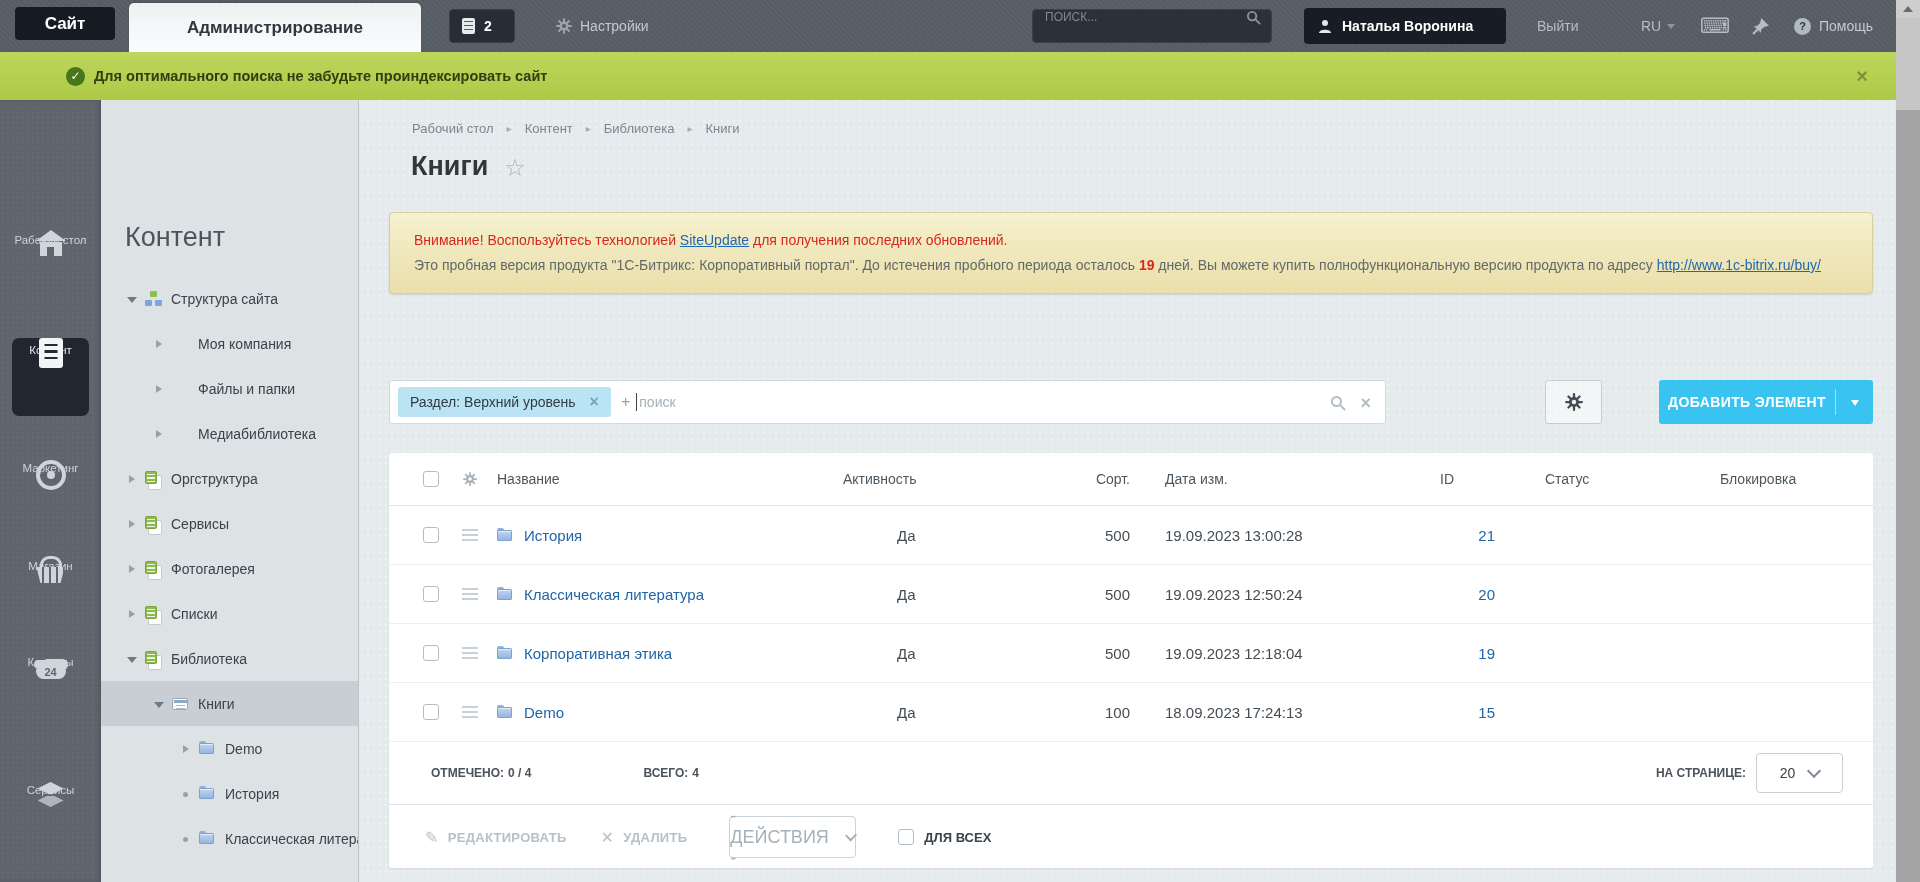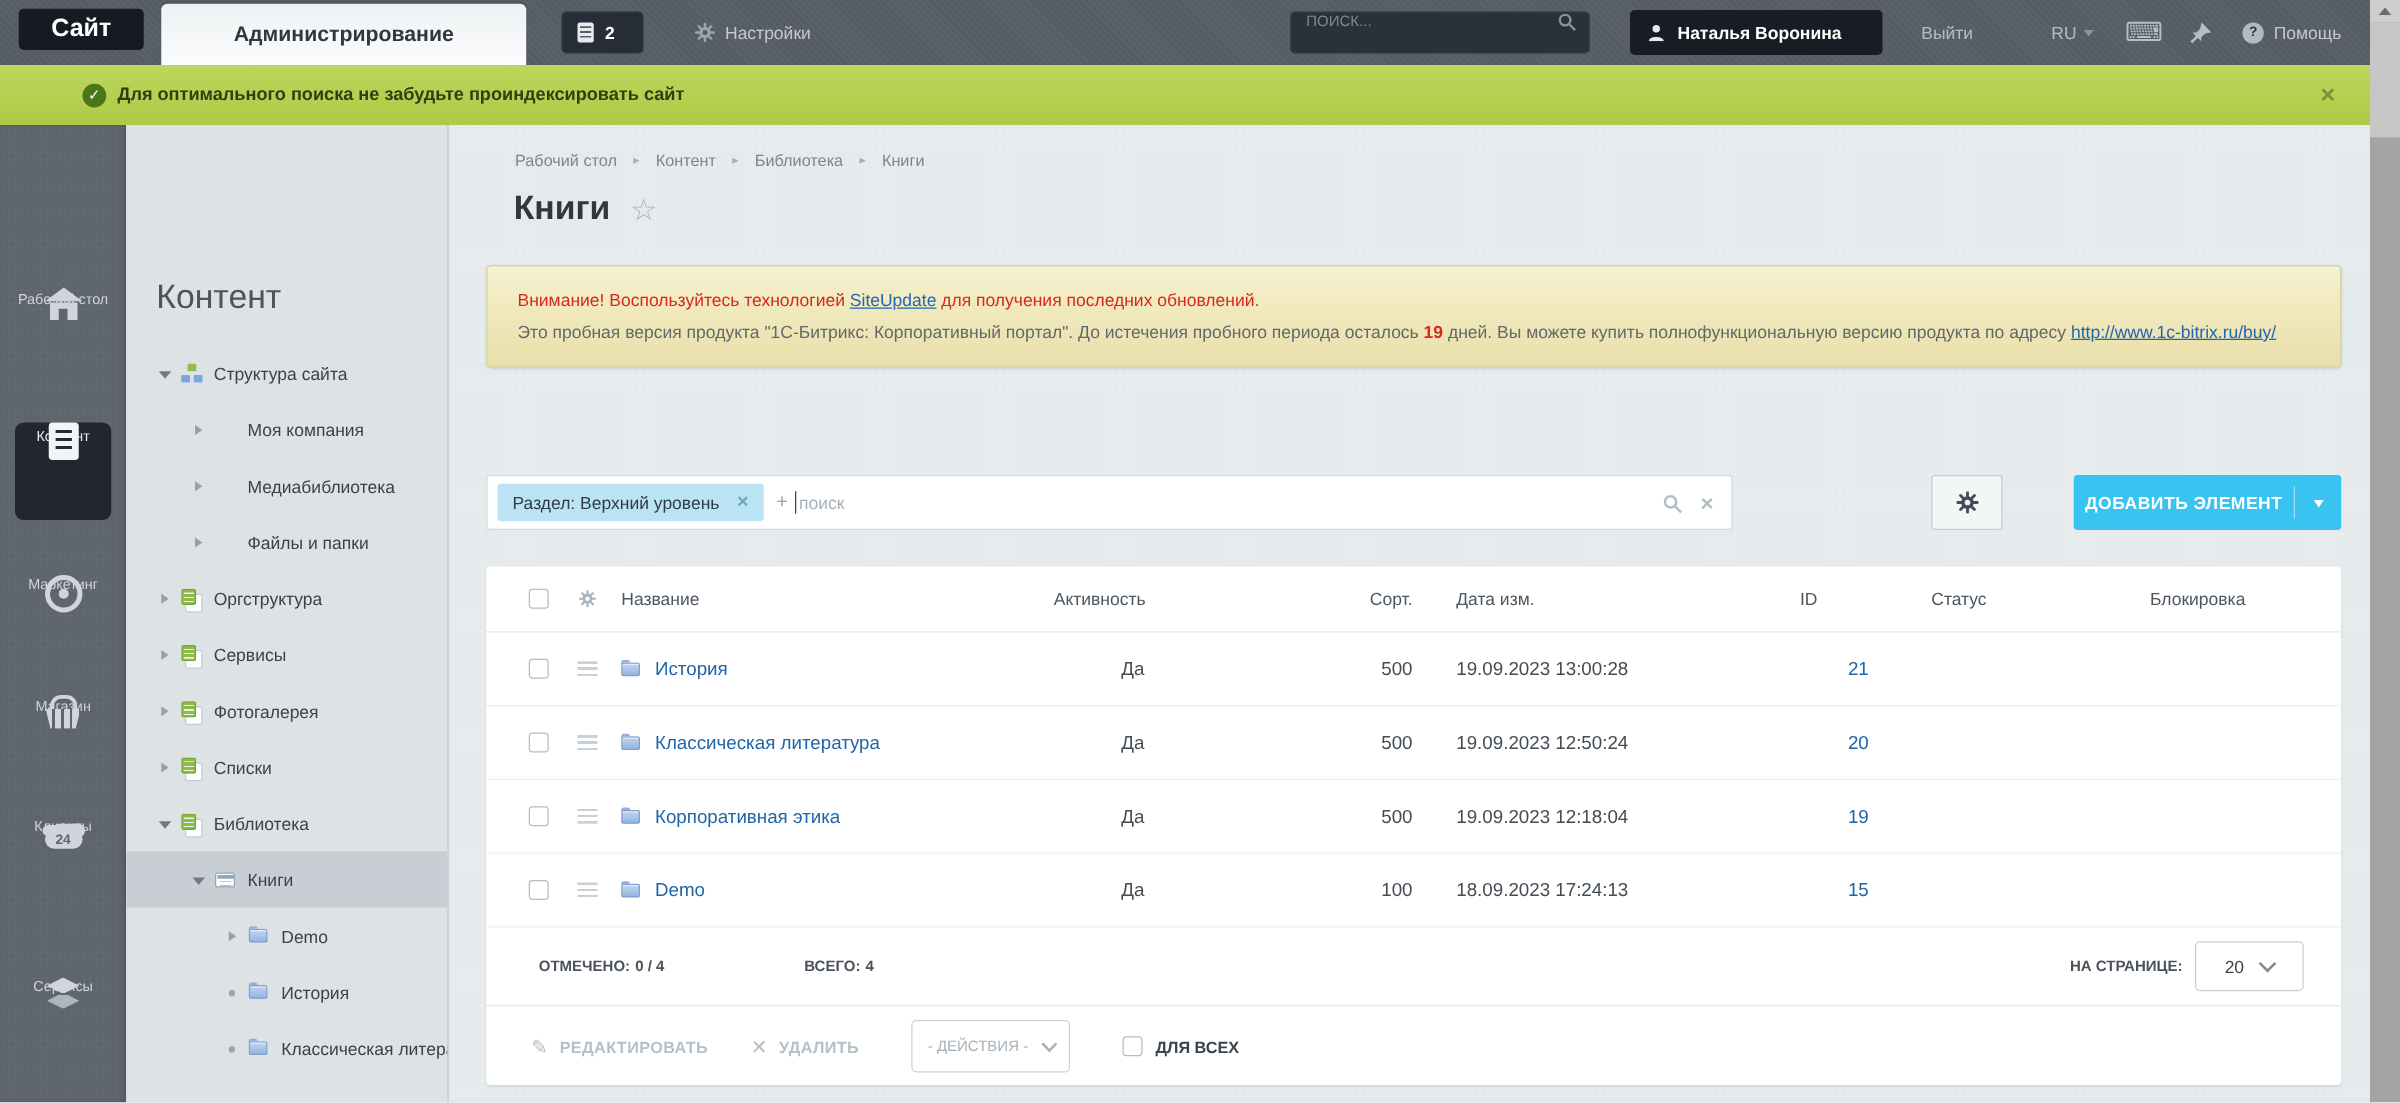--- a/index.html
+++ b/index.html
@@ -3,21 +3,21 @@
 <meta charset="utf-8">
 <style>
   html,body{margin:0;padding:0;background:#e5eaec;font-family:"Liberation Sans","DejaVu Sans",sans-serif;}
   #stage{position:relative;width:1920px;height:882px;overflow:hidden;background:#e5eaec;}
 
   
   .topbar{position:absolute;left:0;top:0;width:1896px;height:52px;
     background:#565c64;
     background-image:repeating-linear-gradient(45deg,rgba(255,255,255,.03) 0 2px,transparent 2px 4px);}
   .tab-site{position:absolute;left:15px;top:7px;width:100px;height:33px;background:#151a23;border-radius:4px;
-    color:#fff;font-size:20px;font-weight:bold;display:flex;align-items:center;justify-content:center;}
+    color:#fff;font-size:17px;font-weight:bold;display:flex;align-items:center;justify-content:center;}
   .tab-admin{position:absolute;left:129px;top:3px;width:292px;height:49px;border-radius:5px 5px 0 0;
     background:linear-gradient(#eef1f3,#fbfcfd);color:#31373e;font-size:17px;font-weight:bold;
     display:flex;align-items:center;justify-content:center;box-shadow:0 -1px 2px rgba(0,0,0,.15);}
   .tb-counter{position:absolute;left:449px;top:9px;width:66px;height:34px;background:#272d36;border:1px solid #3a414b;
     border-radius:4px;display:flex;align-items:center;gap:9px;padding-left:12px;box-sizing:border-box;}
   .doc-glyph{width:13px;height:16px;background:#e8ebee;border-radius:2px;position:relative;}
   .doc-glyph:before{content:"";position:absolute;left:2px;top:3px;width:9px;height:9px;
     background:repeating-linear-gradient(#565c64 0 1.5px,transparent 1.5px 4px);}
   .tb-counter .num{color:#fff;font-weight:bold;font-size:14px;}
   .tb-settings{position:absolute;left:556px;top:0;height:52px;display:flex;align-items:center;gap:8px;color:#c3c9cf;font-size:14px;cursor:default;}
@@ -199,21 +199,21 @@
   .select-box{width:85px;height:38px;border:1px solid #c9d0d5;border-radius:4px;background:#fff;
     display:flex;align-items:center;justify-content:center;gap:14px;font-size:14px;color:#3b434b;font-weight:normal;}
   .chev{width:8px;height:8px;border-right:2px solid #7e8890;border-bottom:2px solid #7e8890;transform:rotate(45deg);margin-top:-4px;}
 
   .actionbar{height:64px;border-top:1px solid #e3e6e8;display:flex;align-items:center;padding-left:36px;}
   .act{display:flex;align-items:center;gap:9px;color:#b7c0c7;font-size:13px;font-weight:bold;letter-spacing:.3px;}
   .act .ico{font-size:16px;font-family:"DejaVu Sans",sans-serif;}
   .act-edit{margin-right:34px;}
   .act-del{margin-right:42px;}
   .actions-dd{width:125px;height:40px;border:1px solid #ccd3d8;border-radius:4px;display:flex;align-items:center;
-    justify-content:center;gap:12px;color:#a7b1b8;font-size:12px;}
+    justify-content:center;gap:12px;color:#a7b1b8;font-size:18px;}
   .actions-dd .chev{border-color:#a7b1b8;width:7px;height:7px;}
   .forall{display:flex;align-items:center;gap:10px;margin-left:42px;color:#3b434b;font-size:13px;font-weight:bold;}
 
   
   .scrollbar{position:absolute;right:0;top:0;width:24px;height:882px;background:#a4a4a4;}
   .sb-btn{position:absolute;top:0;left:0;width:24px;height:18px;background:#cecece;display:flex;align-items:center;justify-content:center;}
   .sb-btn:before{content:"";border-left:5px solid transparent;border-right:5px solid transparent;border-bottom:6px solid #6b6b6b;}
   .sb-thumb{position:absolute;top:18px;left:0;width:24px;height:92px;background:#c6c6c6;}
 </style>
 </head>
@@ -325,27 +325,27 @@
 
         <div class="titem lvl-1">
           <span class="tri right"></span>
           <span class="tico none"></span>
           <span class="tlabel">Моя компания</span>
         </div>
 
         <div class="titem lvl-1">
           <span class="tri right"></span>
           <span class="tico none"></span>
+          <span class="tlabel">Файлы и папки</span>
+        </div>
+
+        <div class="titem lvl-1">
+          <span class="tri right"></span>
+          <span class="tico none"></span>
           <span class="tlabel">Медиабиблиотека</span>
-        </div>
-
-        <div class="titem lvl-1">
-          <span class="tri right"></span>
-          <span class="tico none"></span>
-          <span class="tlabel">Файлы и папки</span>
         </div>
 
         <div class="titem lvl-0">
           <span class="tri right"></span>
           <span class="tico greendoc"></span>
           <span class="tlabel">Оргструктура</span>
         </div>
 
         <div class="titem lvl-0">
           <span class="tri right"></span>

